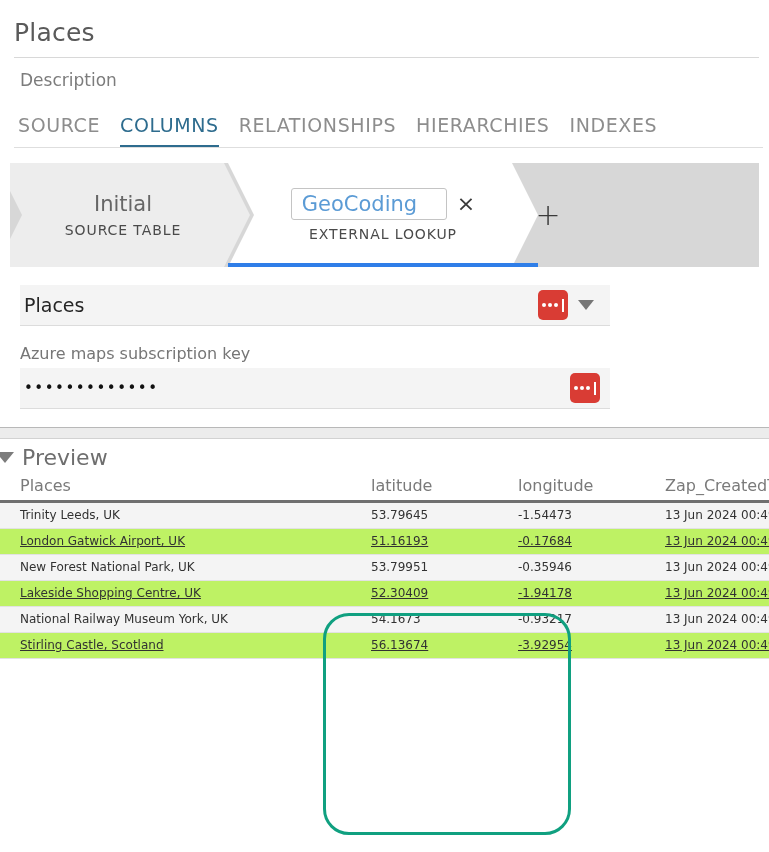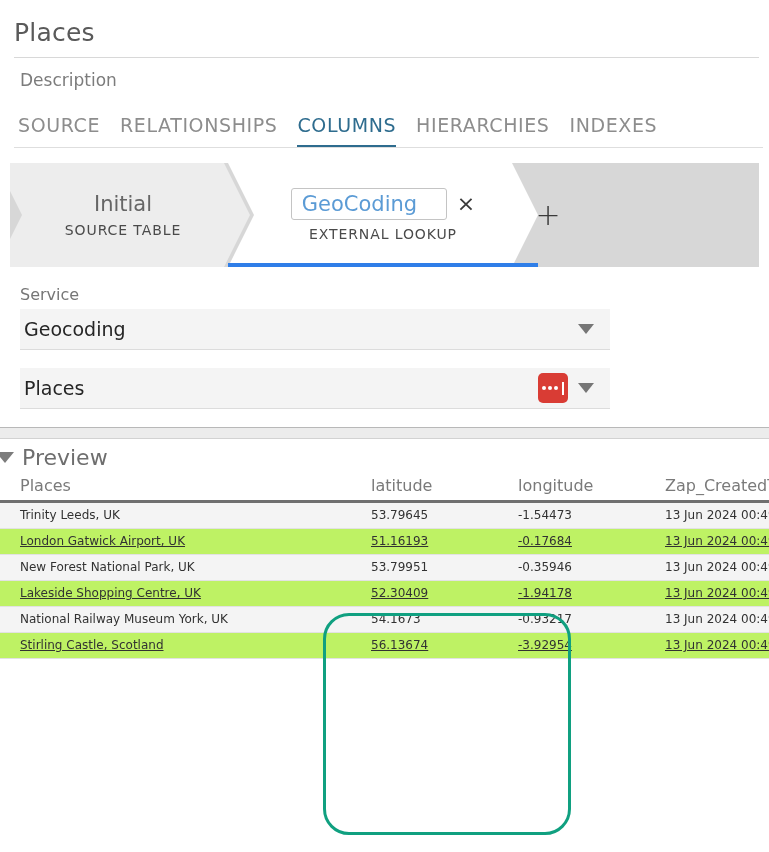--- a/index.html
+++ b/index.html
@@ -311,22 +311,22 @@
 </style>
 </head>
 <body>
 
 <div class="page-title">Places</div>
 <div class="title-rule"></div>
 <div class="description-field">Description</div>
 
 <div class="tabs" id="tab-bar">
     <div class="tab">SOURCE</div>
+    <div class="tab active">COLUMNS</div>
     <div class="tab">RELATIONSHIPS</div>
-    <div class="tab active">COLUMNS</div>
     <div class="tab">HIERARCHIES</div>
     <div class="tab">INDEXES</div>
   </div>
 <div class="tabs-rule"></div>
 
 <div class="pipeline" id="pipeline">
 
   <div class="stage" style="left:-14px; width:254px;">
     <div class="chev-body"></div>
     <div class="stage-inner">
@@ -349,36 +349,41 @@
 
   <div class="plus-stage" style="left:508px;">
     <div class="chev-body"></div>
     <div class="plus-glyph">+</div>
   </div>
 
 </div>
 
 <div class="form" id="form-area">
     <div class="field">
-      <div class="field-label">Service</div>
       <div class="field-control">
-        <div class="field-value">Geocoding</div>
+        <div class="field-value">Places</div>
+        <div class="fx-btn">
+          <span class="dot"></span>
+          <span class="dot"></span>
+          <span class="dot"></span>
+          <span class="bar"></span>
+        </div>
         <div class="caret-down"></div>
       </div>
     </div>
     <div class="field">
+      <div class="field-label">Azure maps subscription key</div>
       <div class="field-control">
-        <div class="field-value">Places</div>
+        <div class="field-value masked">•••••••••••••</div>
         <div class="fx-btn">
           <span class="dot"></span>
           <span class="dot"></span>
           <span class="dot"></span>
           <span class="bar"></span>
         </div>
-        <div class="caret-down"></div>
       </div>
     </div>
   </div>
 
 <div class="preview-divider"></div>
 <div class="preview-band"></div>
 
 <div class="preview-head">
   <span class="chev-collapse"></span>
   <span class="preview-title">Preview</span>

